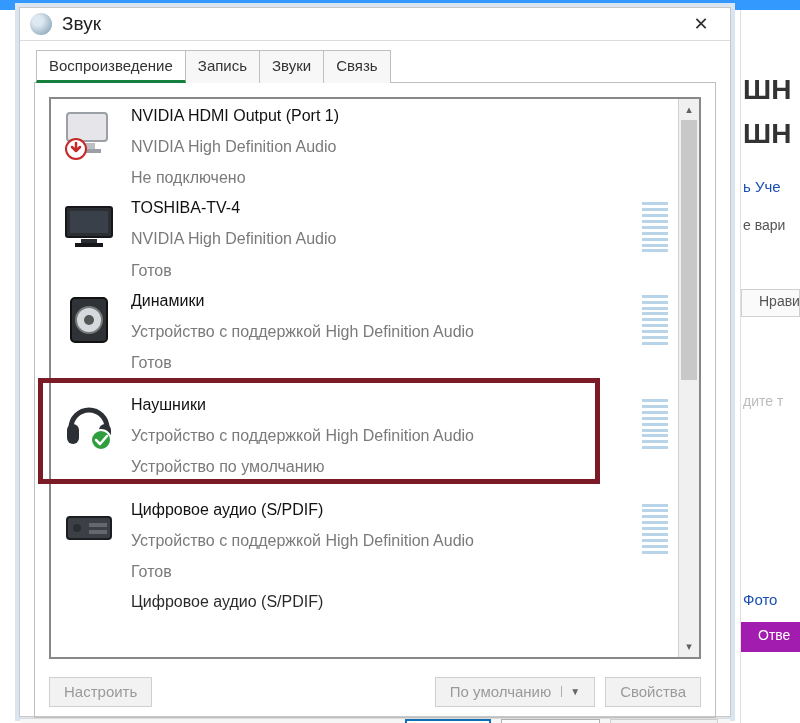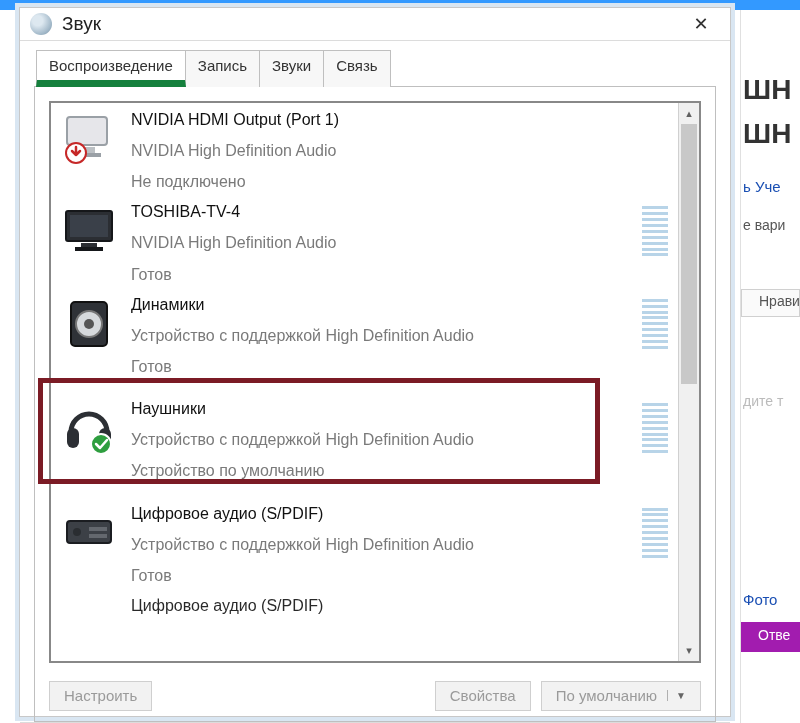--- a/index.html
+++ b/index.html
@@ -126,21 +126,21 @@
     border: 1px solid #bfbfbf;
     border-bottom: none;
     background: #fff;
     margin-right: -1px;
     position: relative;
     top: 1px;
     cursor: pointer;
   }
   .tab.active {
     background: #fff;
-    border-bottom: 7px solid #15803d;
+    border-bottom: 3px solid #15803d;
     z-index: 2;
   }
   .tab:not(.active) {
     background: #f7f7f7;
   }
   .tab-body {
     border: 1px solid #bfbfbf;
     flex: 1;
     padding: 14px 14px 10px 14px;
     display: flex;
@@ -470,25 +470,25 @@
             <div class="scroll-track">
               <div class="scroll-thumb"></div>
             </div>
             <div class="scroll-arrow">▾</div>
           </div>
         </div>
 
         <div class="tab-bottom">
           <button class="btn disabled">Настроить</button>
           <div class="spacer"></div>
-          <button class="btn disabled">Свойства</button>
           <button class="btn disabled">
             <span>По умолчанию</span>
             <span class="dropdown-arrow">▼</span>
           </button>
+          <button class="btn disabled">Свойства</button>
         </div>
       </div>
     </div>
 
     <div class="dialog-bottom">
       <button class="btn ok">OK</button>
       <button class="btn cancel">Отмена</button>
       <button class="btn apply disabled">Применить</button>
     </div>
 

